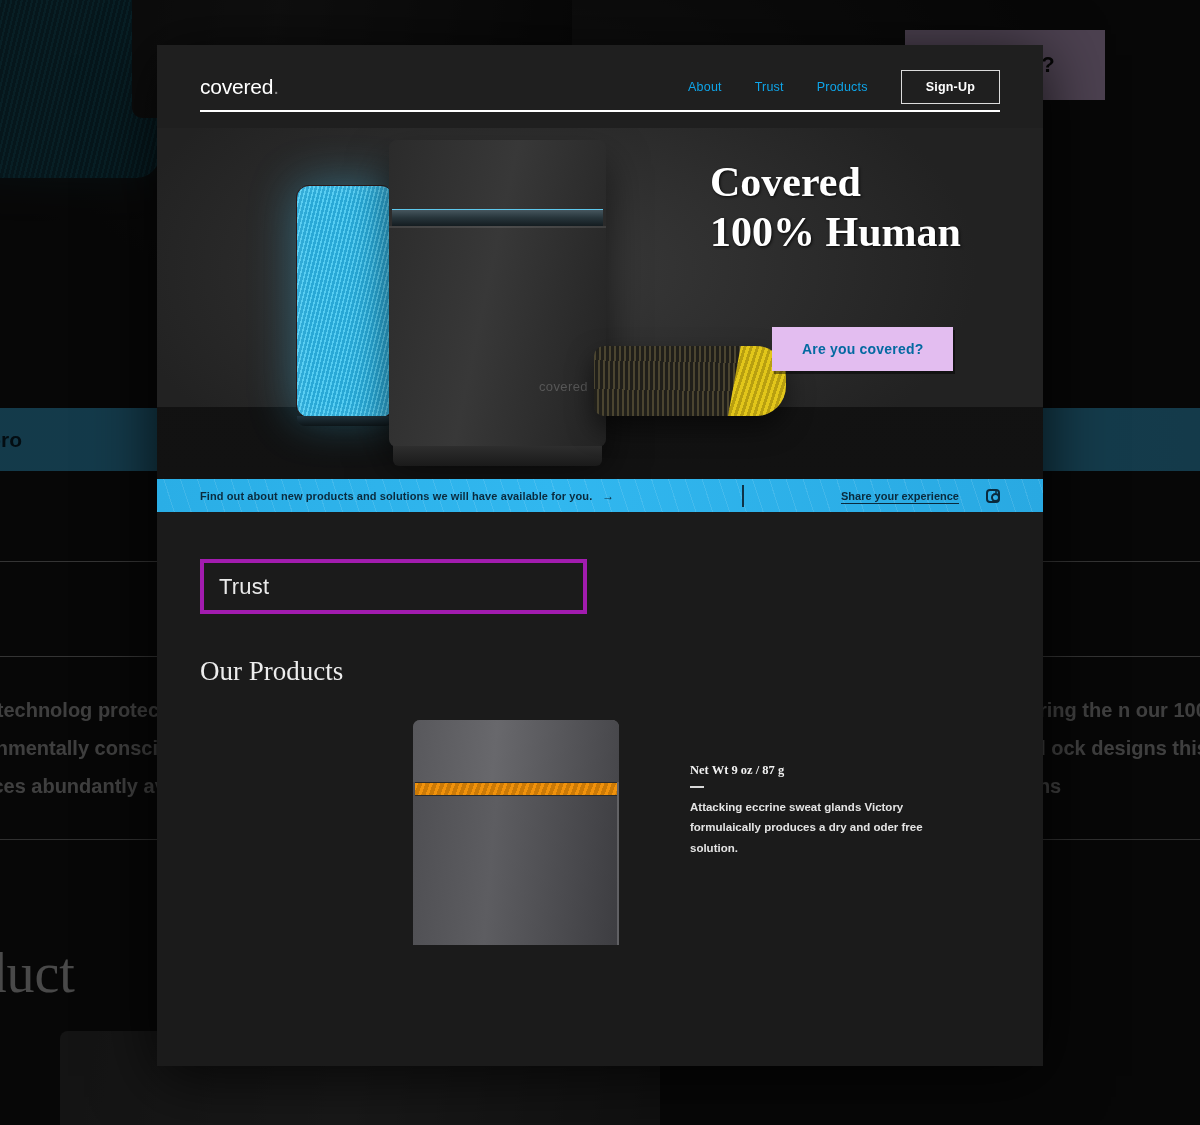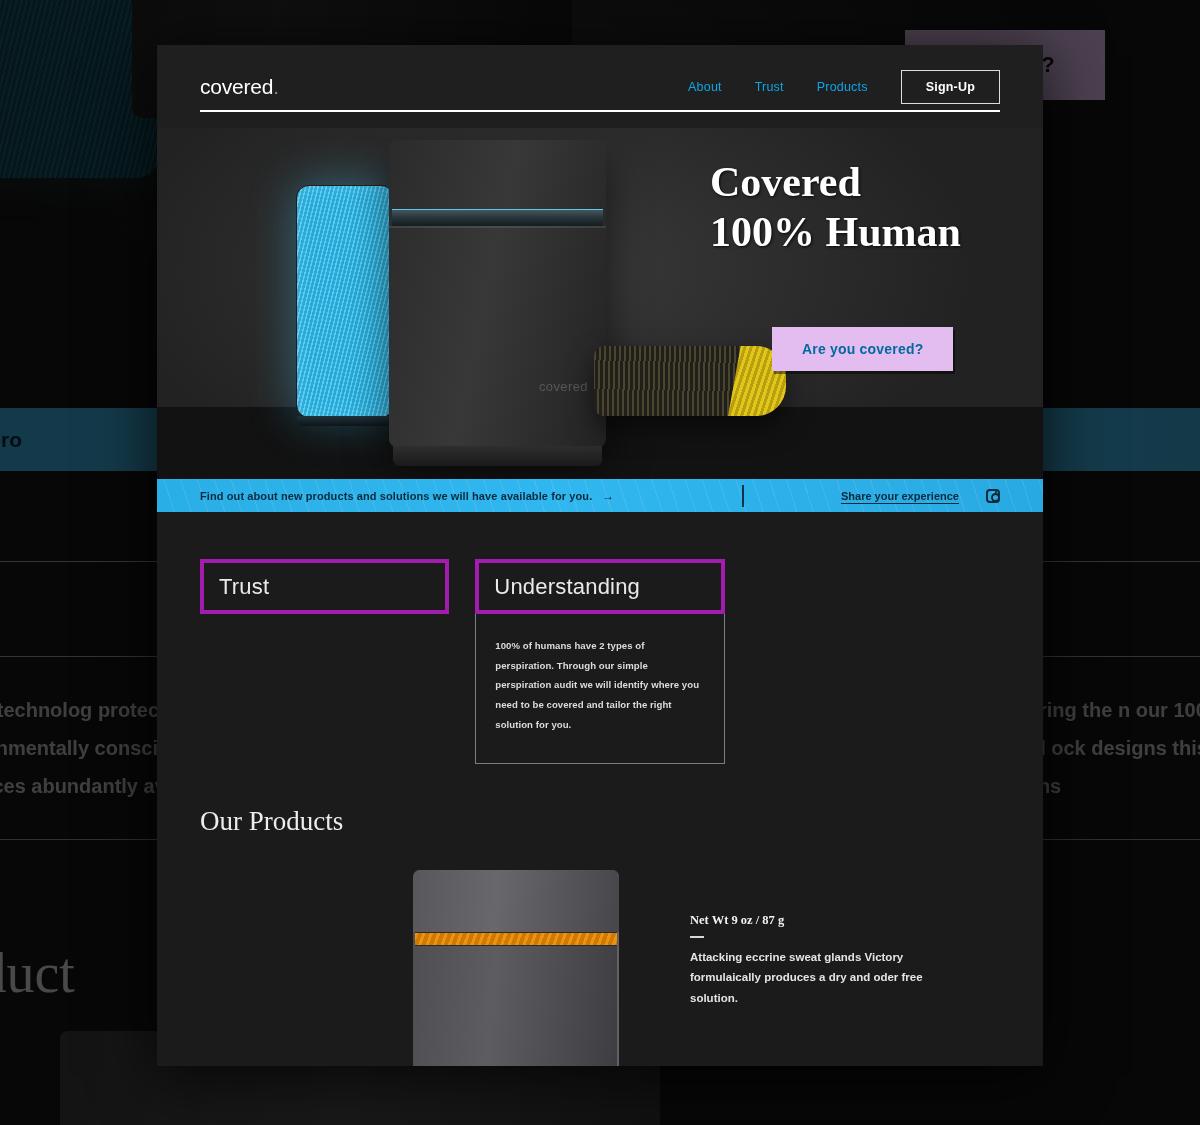--- a/index.html
+++ b/index.html
@@ -333,28 +333,20 @@
     </span>
   </div>
 
   <section class="cards">
     <article class="card">
       <div class="card-head">
         <h3>Trust</h3>
       </div>
     </article>
 
-    <article class="card">
-      <div class="card-head">
-        <h3>Understanding</h3>
-      </div>
-      <div class="card-body">
-        <p>100% of humans have 2 types of perspiration. Through our simple perspiration audit we will identify where you need to be covered and tailor the right solution for you.</p>
-      </div>
-    </article>
 
     <article class="card">
     </article>
   </section>
 
   <section class="products">
     <h2>Our Products</h2>
     <div class="prod-row">
       <div class="prod-img">
         <div class="pbox">

